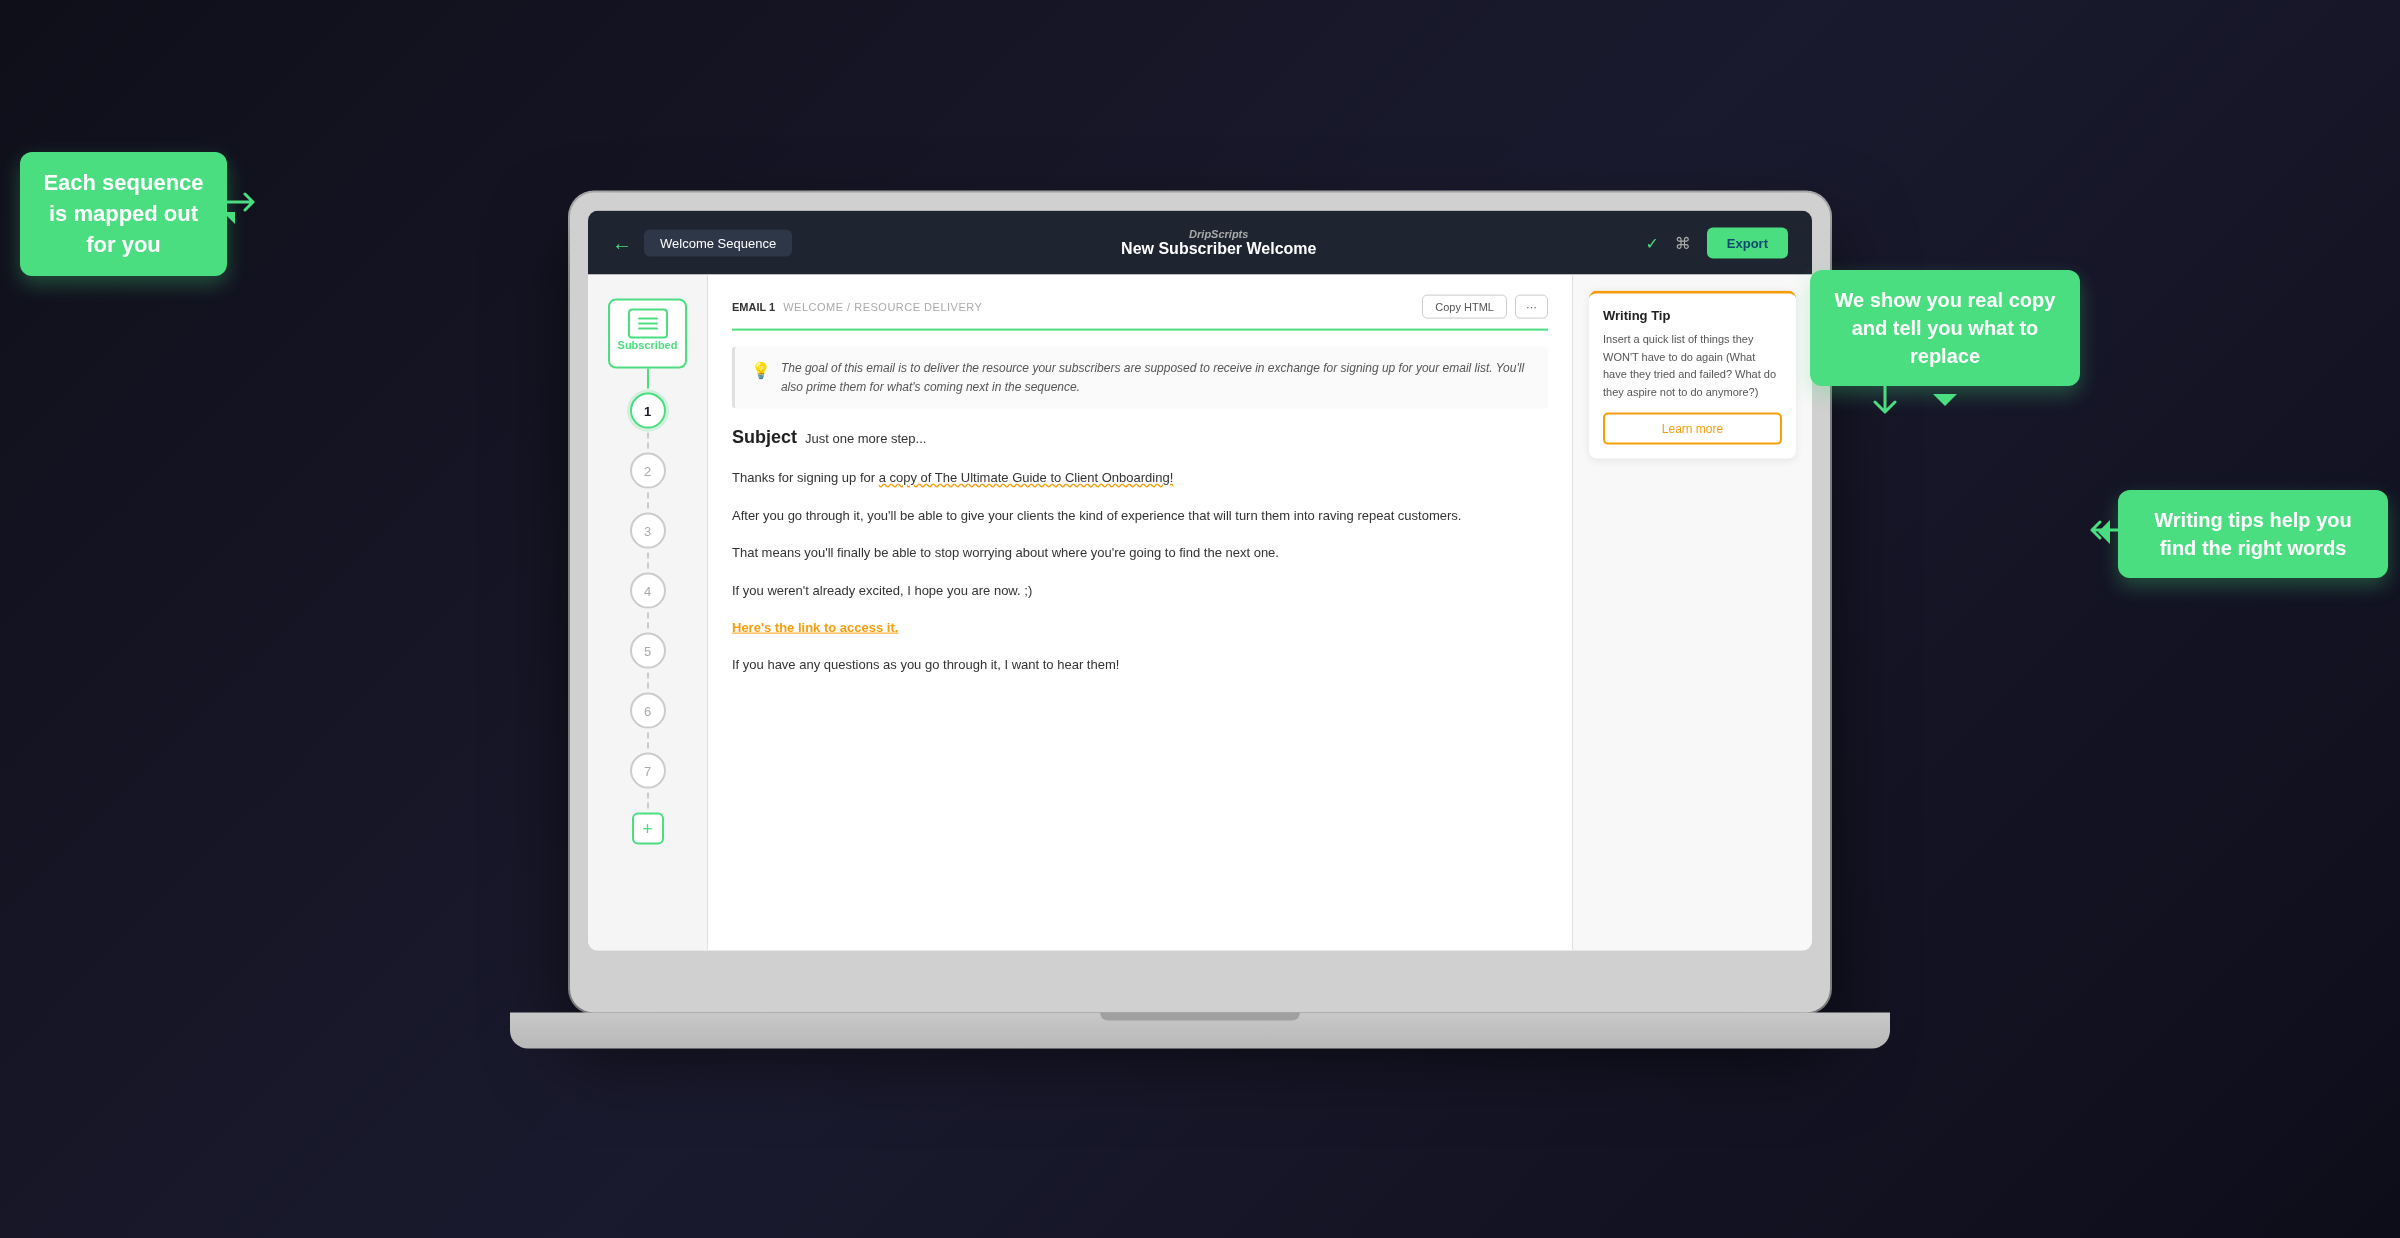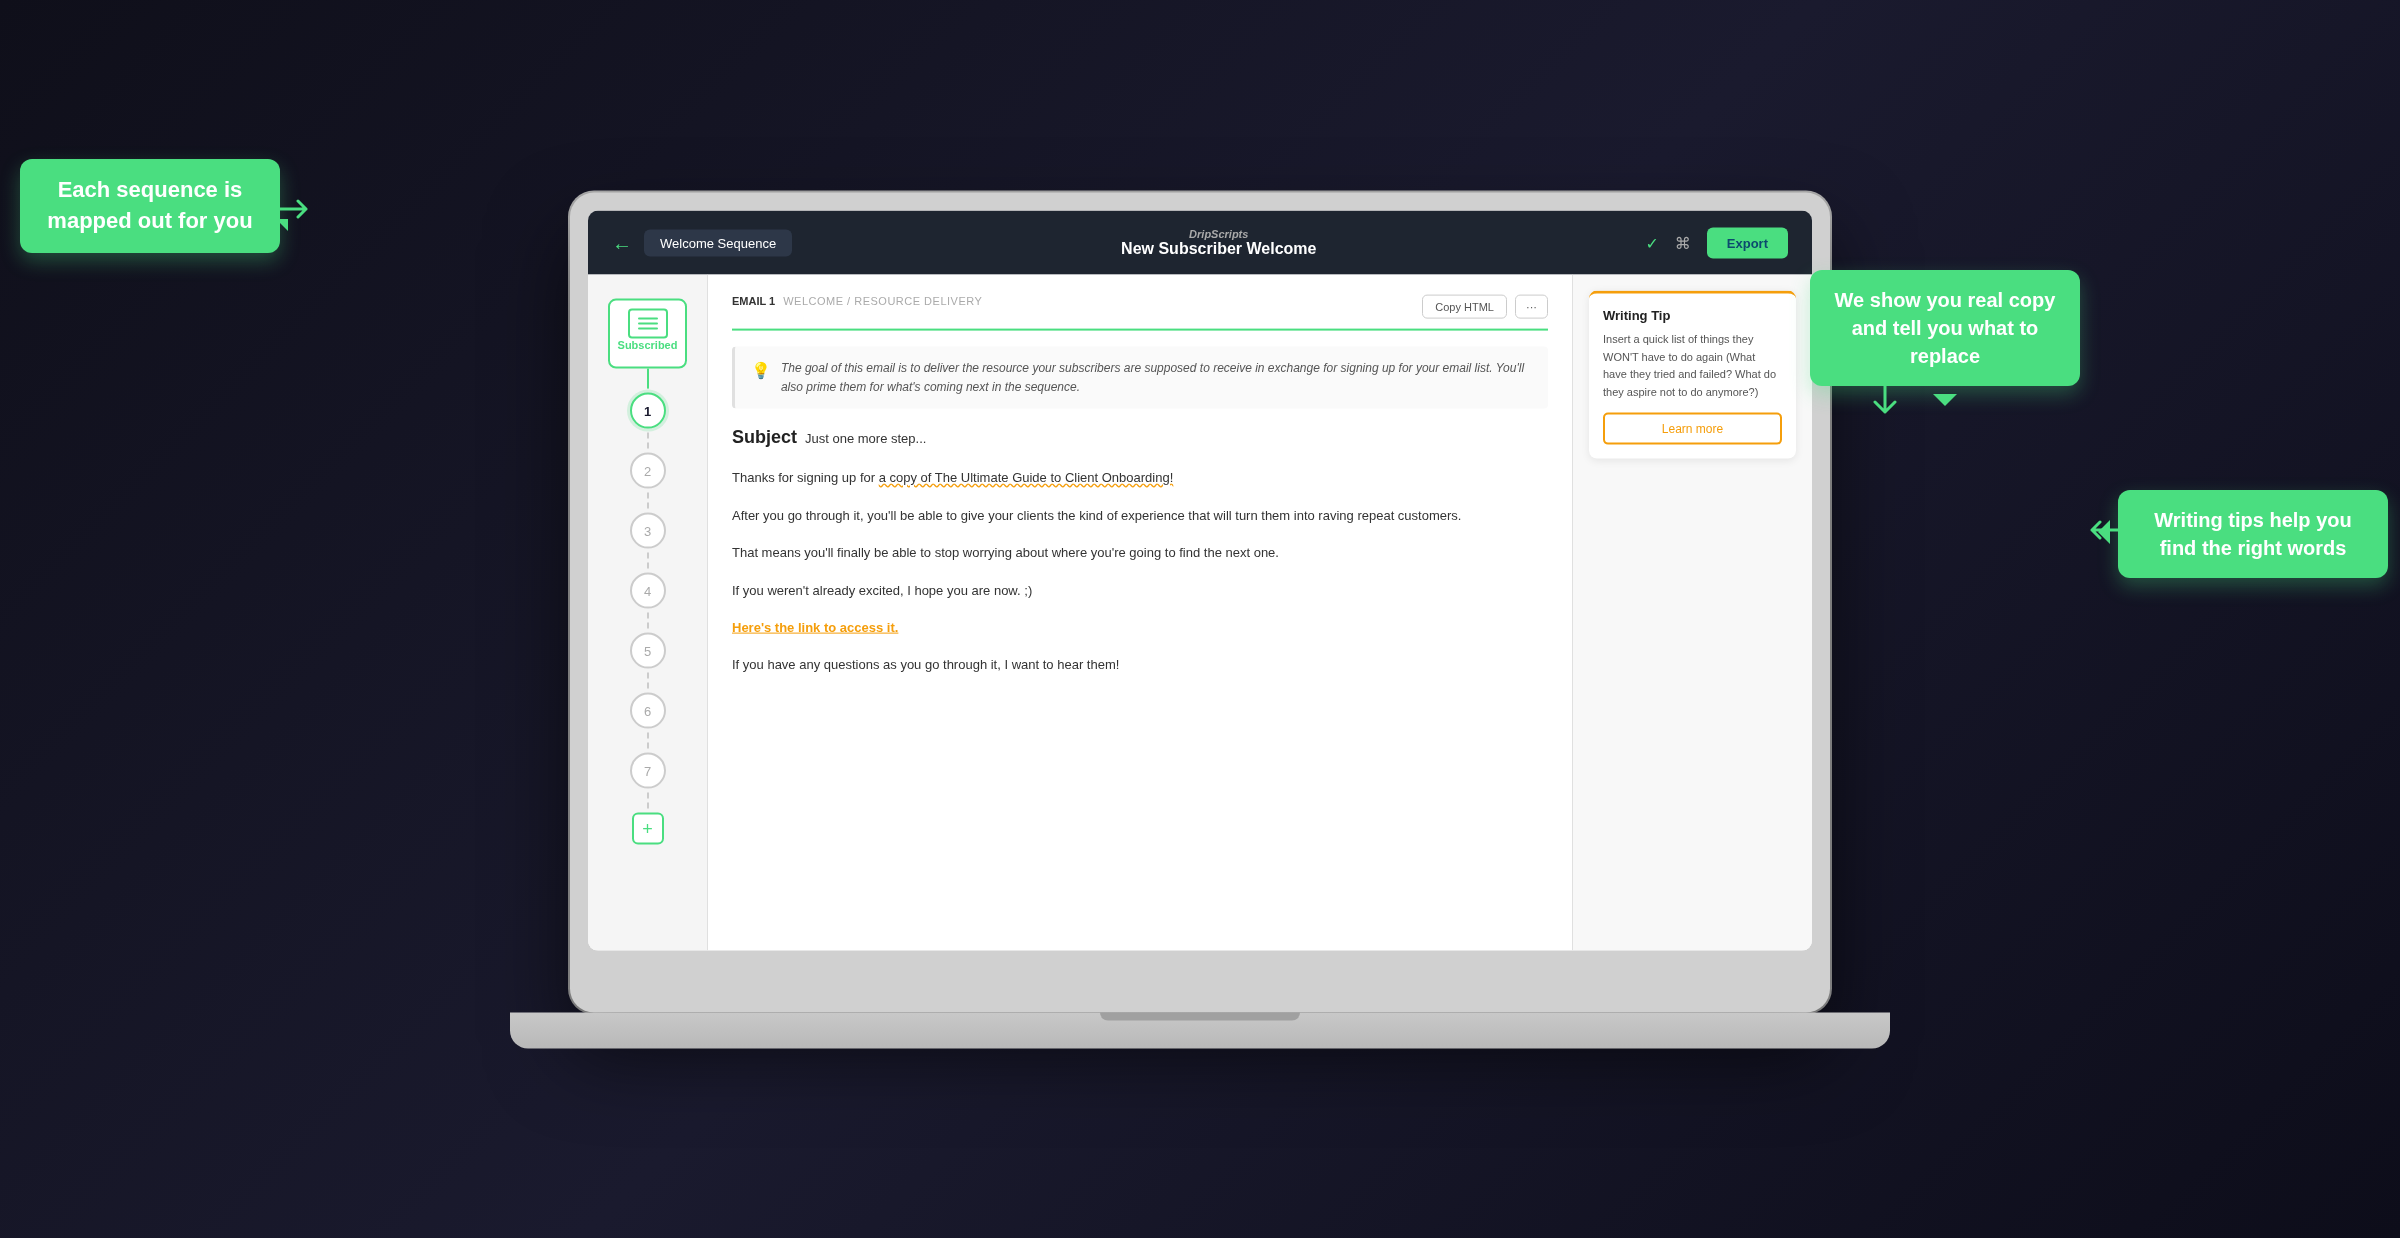--- a/index.html
+++ b/index.html
@@ -227,21 +227,21 @@
     
     .email-panel {
       flex: 1;
       background: #fff;
       overflow-y: auto;
       padding: 20px 24px;
     }
 
     .email-header-row {
       display: flex;
-      align-items: flex-start;
+      align-items: center;
       margin-bottom: 16px;
       border-bottom: 2px solid #4ade80;
       padding-bottom: 10px;
     }
 
     .email-num {
       font-size: 11px;
       font-weight: 700;
       color: #333;
       margin-right: 8px;
@@ -403,22 +403,22 @@
 
     .callout-bubble::after {
       content: '';
       position: absolute;
       border: 12px solid transparent;
     }
 
     
     .bubble-sequence {
       left: 20px;
-      top: 159px;
-      width: 260px;
+      top: 152px;
+      width: 207px;
     }
 
     .bubble-sequence::after {
       border-top-color: #4ade80;
       right: -8px;
       top: 60px;
       border-right: none;
     }
 
     

